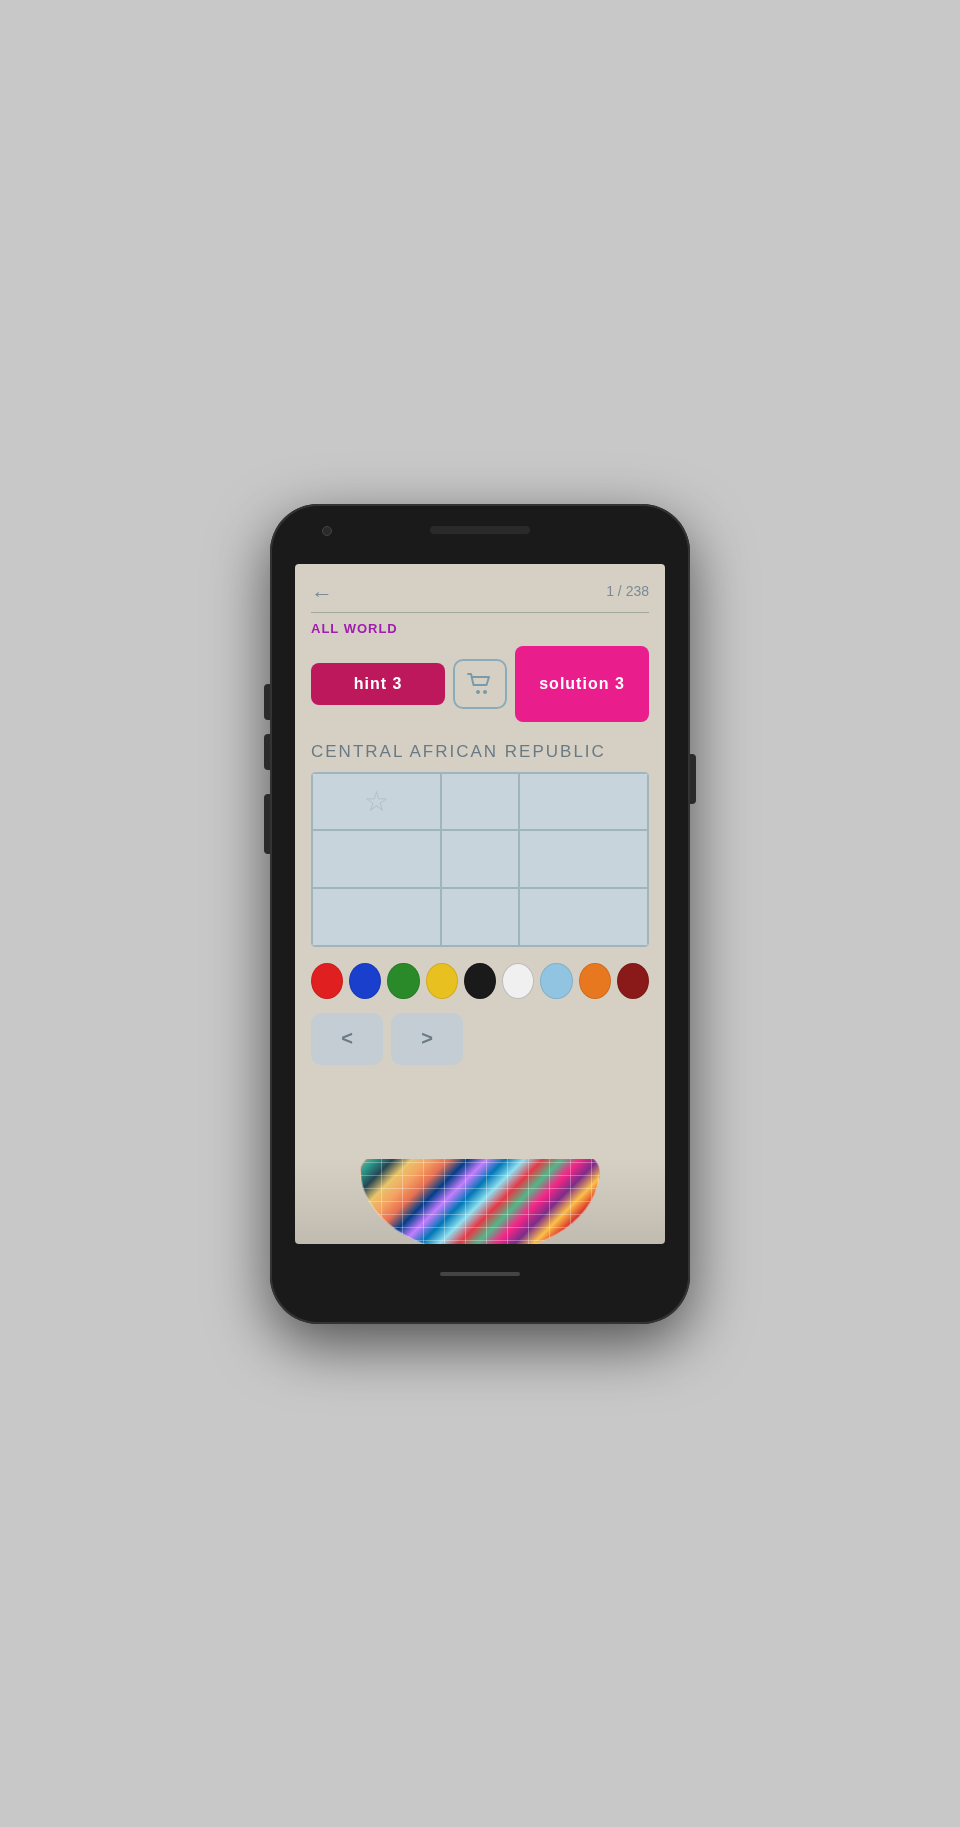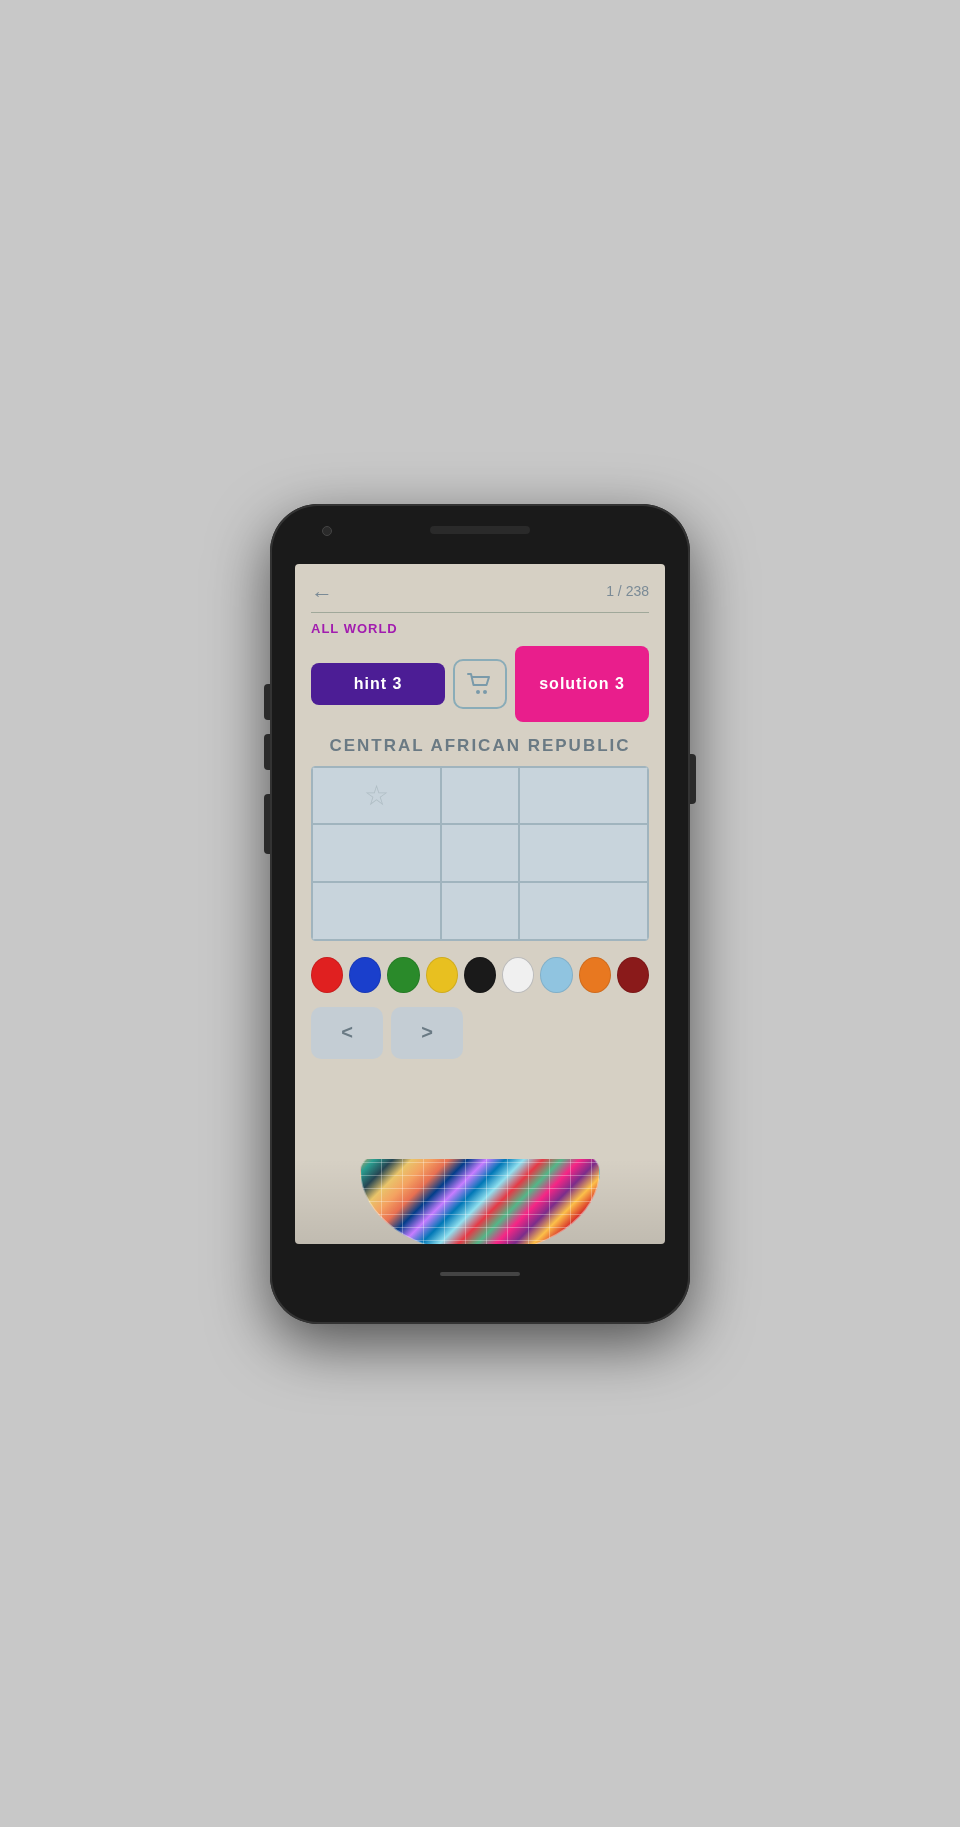--- a/index.html
+++ b/index.html
@@ -114,21 +114,21 @@
     
     .buttons-row {
       display: flex;
       align-items: center;
       gap: 8px;
       margin-bottom: 14px;
     }
 
     .btn-hint {
       flex: 1;
-      background: #4c1d95;
+      background: #be185d;
       color: white;
       border: none;
       border-radius: 8px;
       padding: 12px 10px;
       font-size: 16px;
       font-weight: 600;
       cursor: pointer;
       letter-spacing: 1px;
     }
 
@@ -154,26 +154,26 @@
       border-radius: 8px;
       padding: 29px 10px;
       font-size: 16px;
       font-weight: 600;
       cursor: pointer;
       letter-spacing: 1px;
     }
 
     
     .country-name {
-      text-align: center;
       font-size: 17px;
-      font-weight: 700;
+      font-weight: 400;
       color: #6a7a84;
       letter-spacing: 2px;
       margin-bottom: 10px;
+      margin-top: 6px;
     }
 
     
     .flag-grid {
       background: #c8d4dc;
       border: 1.5px solid #a0b4be;
       border-radius: 4px;
       display: grid;
       grid-template-columns: 1fr 0.6fr 1fr;
       grid-template-rows: 1fr 1fr 1fr;

